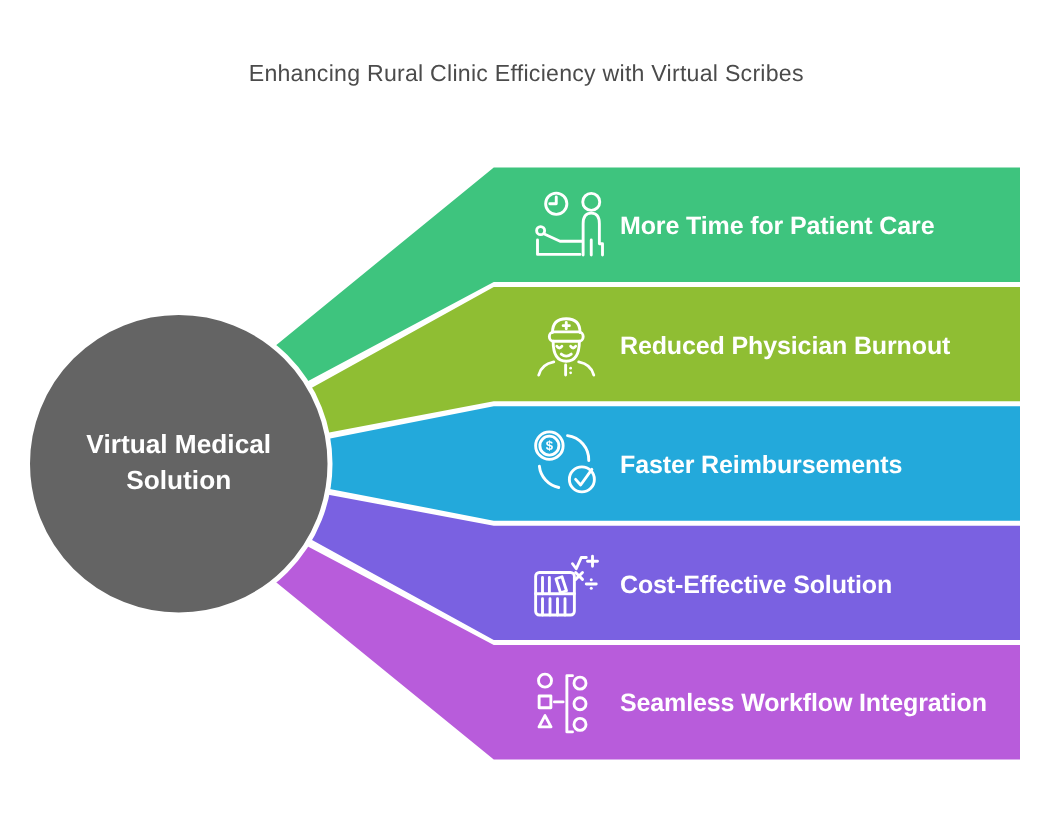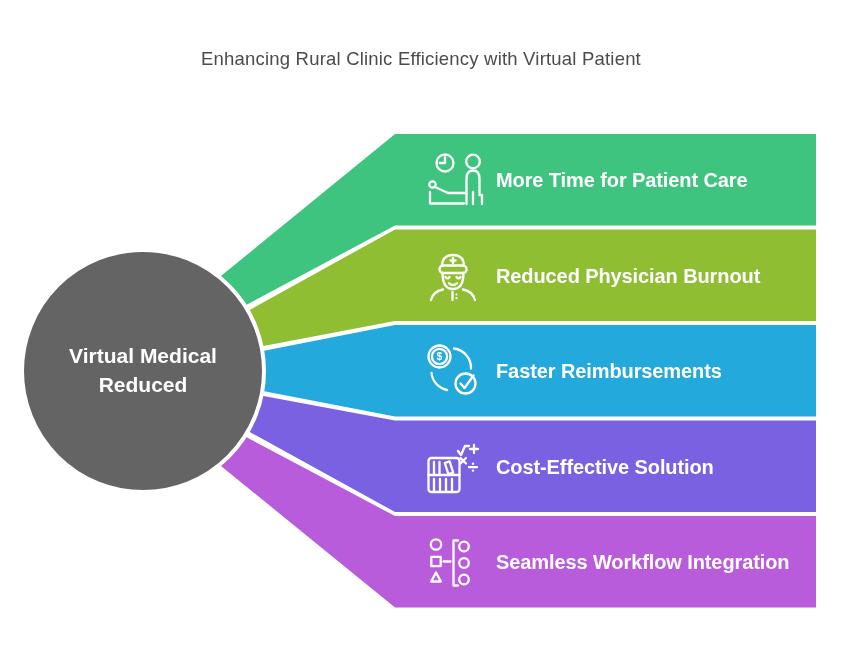--- a/index.html
+++ b/index.html
@@ -24,21 +24,21 @@
   }
   .icon{stroke:#fff;stroke-width:2.3;fill:none;stroke-linecap:round;stroke-linejoin:round;}
   .icon .fdot{fill:#fff;stroke:none;}
   .icon .itext{fill:#fff;stroke:none;font-family:"Liberation Sans",sans-serif;font-weight:bold;font-size:10.5px;}
 </style>
 </head>
 <body>
 
 <div class="stage">
 
-  <div class="title" style="color: rgb(75, 75, 75);">Enhancing Rural Clinic Efficiency with Virtual Patient</div>
+  <div class="title" style="color: rgb(75, 75, 75);">Enhancing Rural Clinic Efficiency with Virtual Scribes</div>
 
   <svg class="fan-svg" width="842" height="662" viewBox="0 0 842 662">
 
     <defs>
 
       <g id="ic0" class="icon">
         <circle cx="22" cy="12" r="8.5"></circle>
         <path d="M22 6.5 V12 H16.8"></path>
         <circle cx="50" cy="10.5" r="6.8"></circle>
         <path d="M43.5 53 V28 Q43.5 19.5 50 19.5 Q56.5 19.5 56.5 28 V44 H59 V53"></path>
@@ -126,15 +126,15 @@
     <g>
       <polygon points="221.8,424.1 395,516 816,516 816,607.5 395,607.5 198.8,447.9" fill="#b85cdb"></polygon>
       <use href="#ic4" x="423" y="533"></use>
       <text class="band-label" x="496" y="569" fill="#ffffff">Seamless Workflow Integration</text>
     </g>
 
     <circle cx="143" cy="371" r="121" stroke="#ffffff" stroke-width="4" fill="#646464"></circle>
   </svg>
 
   <div class="center-label" style="color: rgb(255, 255, 255);">Virtual Medical
-Reduced</div>
+Solution</div>
 
 </div>
 
 </body></html>

